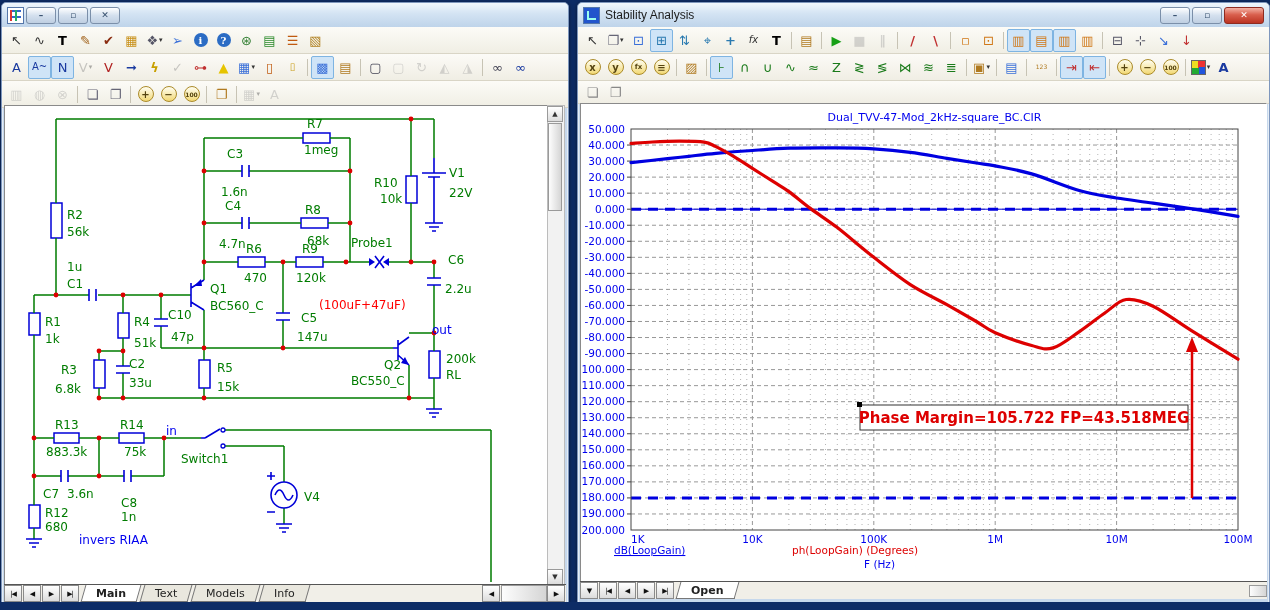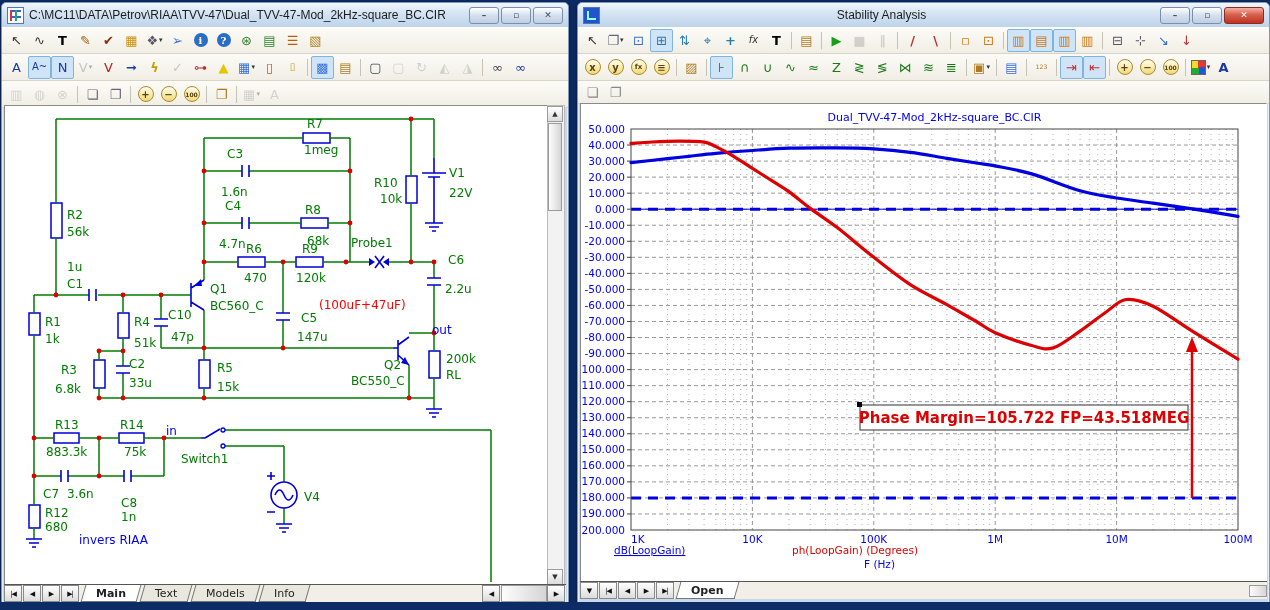--- a/index.html
+++ b/index.html
@@ -52,21 +52,20 @@
   .sthumb{position:absolute;background:linear-gradient(90deg,#fdfdfd,#d5d5d5);border:1px solid #9a9a9a;box-sizing:border-box;}
   .hsb{display:flex;margin-left:auto;align-items:stretch;}
   .mdi-strip{position:absolute;left:0;top:602px;width:1270px;height:8px;background:#0d2c66;}
 </style>
 </head>
 <body>
 
 <div class="win" style="left:1px;top:2px;width:566px;height:600px;">
   <div class="titlebar">
     <span class="wicon schem"></span>
-    <span class="title-text">C:\MC11\DATA\Petrov\RIAA\TVV-47\Dual_TVV-47-Mod_2kHz-square_BC.CIR</span>
     <span class="wbtns">
       <span class="wbtn">–</span>
       <span class="wbtn">▫</span>
       <span class="wbtn">✕</span>
     </span>
   </div>
   <div class="toolbar">
       <span class="tbtn">
         <span class="glyph" style="color: rgb(51, 51, 51);">↖</span>
       </span>
@@ -385,21 +384,21 @@
         </span>
       </span>
     <span class="hsb">
       <span class="navbtn">◀</span>
       <span class="sthumb" style="position:static;width:46px;"></span>
       <span class="navbtn">▶</span>
     </span>
   </div>
 </div>
 
-<div class="win" style="left:577px;top:2px;width:691px;height:600px;text-align:center;">
+<div class="win" style="left:577px;top:2px;width:691px;height:600px;">
   <div class="titlebar">
     <span class="wicon plot"></span>
     <span class="title-text">Stability Analysis</span>
     <span class="wbtns">
       <span class="wbtn">–</span>
       <span class="wbtn">▫</span>
       <span class="wbtn red">✕</span>
     </span>
   </div>
   <div class="toolbar">

